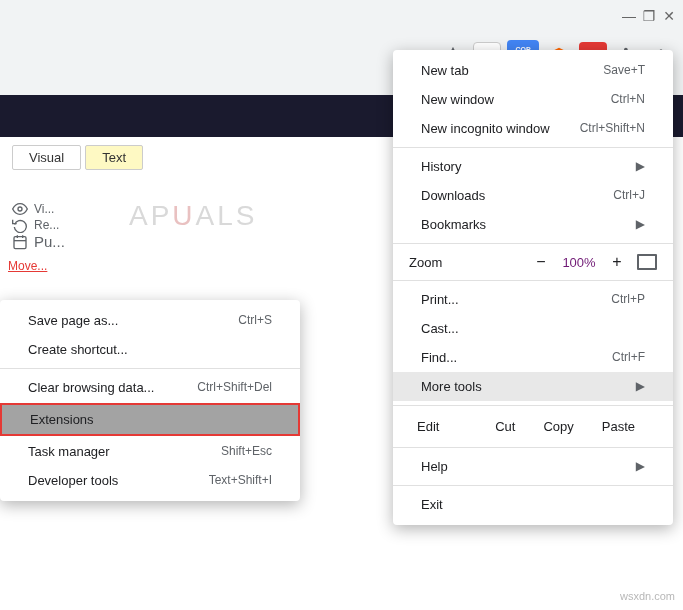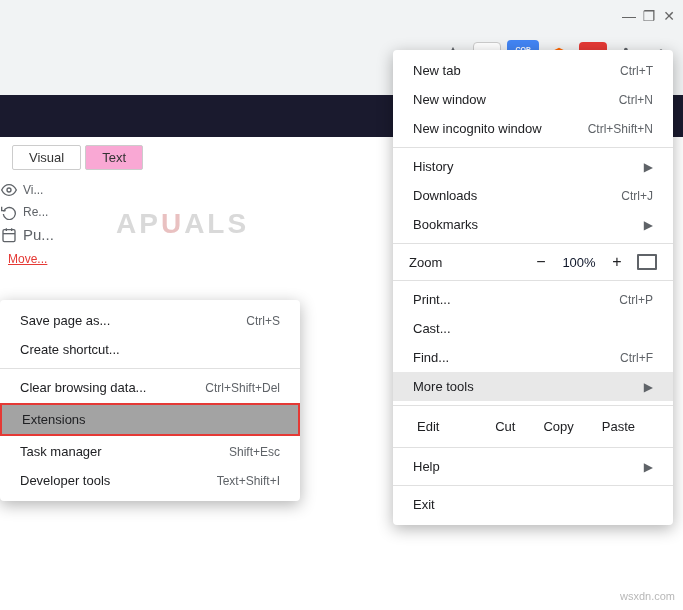--- a/index.html
+++ b/index.html
@@ -82,21 +82,21 @@
     .page-tabs {
       display: flex;
       align-items: center;
       padding: 8px 12px;
       gap: 4px;
     }
 
     .tab-btn {
       padding: 4px 16px;
       border: 1px solid #ccc;
-      background: #f9a8d4;
+      background: #fef9c3;
       cursor: pointer;
       border-radius: 2px;
       font-size: 13px;
       color: #333;
     }
 
     .tab-btn.active {
       background: #fff;
     }
 
@@ -123,23 +123,22 @@
       width: 280px;
       background: #fff;
       border-radius: 4px;
       box-shadow: 0 4px 16px rgba(0,0,0,0.3);
       z-index: 100;
       padding: 6px 0;
     }
 
     .menu-item {
       display: flex;
-      align-items: center;
       justify-content: space-between;
-      padding: 7px 20px;
+      padding: 7px 28px;
       cursor: pointer;
       color: #202124;
       font-size: 13px;
       white-space: nowrap;
     }
 
     .menu-item .shortcut {
       color: #5f6368;
       font-size: 12px;
       margin-left: 30px;
@@ -175,21 +174,21 @@
 
     .zoom-btn {
       color: #202124;
       font-size: 16px;
       cursor: pointer;
       width: 20px; height: 20px;
       display: flex; align-items: center; justify-content: center;
       border-radius: 50%;
     }
 
-    .zoom-value { color: #0f172a; font-size: 13px; min-width: 36px; text-align: center; }
+    .zoom-value { color: #701a75; font-size: 13px; min-width: 36px; text-align: center; }
 
     .zoom-fullscreen {
       width: 20px; height: 16px;
       border: 2px solid #5f6368;
       border-radius: 1px;
       cursor: pointer;
     }
 
     
     .edit-row {
@@ -234,27 +233,26 @@
       bottom: 8px;
       right: 8px;
       font-size: 11px;
       color: rgba(0,0,0,0.3);
     }
 
     
     .apuals-watermark {
       position: absolute;
       top: 200px;
-      left: 116px;
+      left: 129px;
       font-size: 28px;
-      font-weight: bold;
+      font-weight: normal;
       color: rgba(180,180,180,0.5);
       letter-spacing: 3px;
       pointer-events: none;
-      margin-top: 8px;
     }
 
     .search-ext {
       background: #fff;
       border: 1px solid #ccc;
       border-radius: 4px;
       width: 28px; height: 28px;
       display: flex; align-items: center; justify-content: center;
       color: #4285f4;
       font-size: 14px;
@@ -325,21 +323,21 @@
 
 <div style="position:absolute;top:95px;left:0;width:683px;height:515px;background:#fff;">
 
   <div style="height:42px;background:#1a1a2e;"></div>
 
   <div class="page-tabs">
     <button class="tab-btn active">Visual</button>
     <button class="tab-btn">Text</button>
   </div>
 
-  <div style="padding: 4px 1px; display:flex; flex-direction:column; gap:6px; margin-top:0;">
+  <div style="padding: 4px 12px; display:flex; flex-direction:column; margin-top:19px;">
     <div class="icon-row">
       <svg width="16" height="16" viewBox="0 0 24 24" fill="none" stroke="#5f6368" stroke-width="2">
         <path d="M1 12s4-8 11-8 11 8 11 8-4 8-11 8-11-8-11-8z"></path>
           <circle cx="12" cy="12" r="3"></circle>
       </svg>
       <span style="color:#5f6368;font-size:12px;">Vi...</span>
     </div>
     <div class="icon-row">
       <svg width="16" height="16" viewBox="0 0 24 24" fill="none" stroke="#5f6368" stroke-width="2">
         <polyline points="1 4 1 10 7 10"></polyline>
@@ -362,21 +360,21 @@
     <a class="move-link">Move...</a>
   </div>
 </div>
 
 <div class="apuals-watermark">AP<span style="color:rgba(200,100,100,0.4);">U</span>ALS</div>
 
 <div class="chrome-menu">
 
   <div class="menu-item">
     <span>New tab</span>
-    <span class="shortcut">Ctrl+T</span>
+    <span class="shortcut">Save+T</span>
   </div>
 
   <div class="menu-item">
     <span>New window</span>
     <span class="shortcut">Ctrl+N</span>
   </div>
 
   <div class="menu-item">
     <span>New incognito window</span>
     <span class="shortcut">Ctrl+Shift+N</span>

